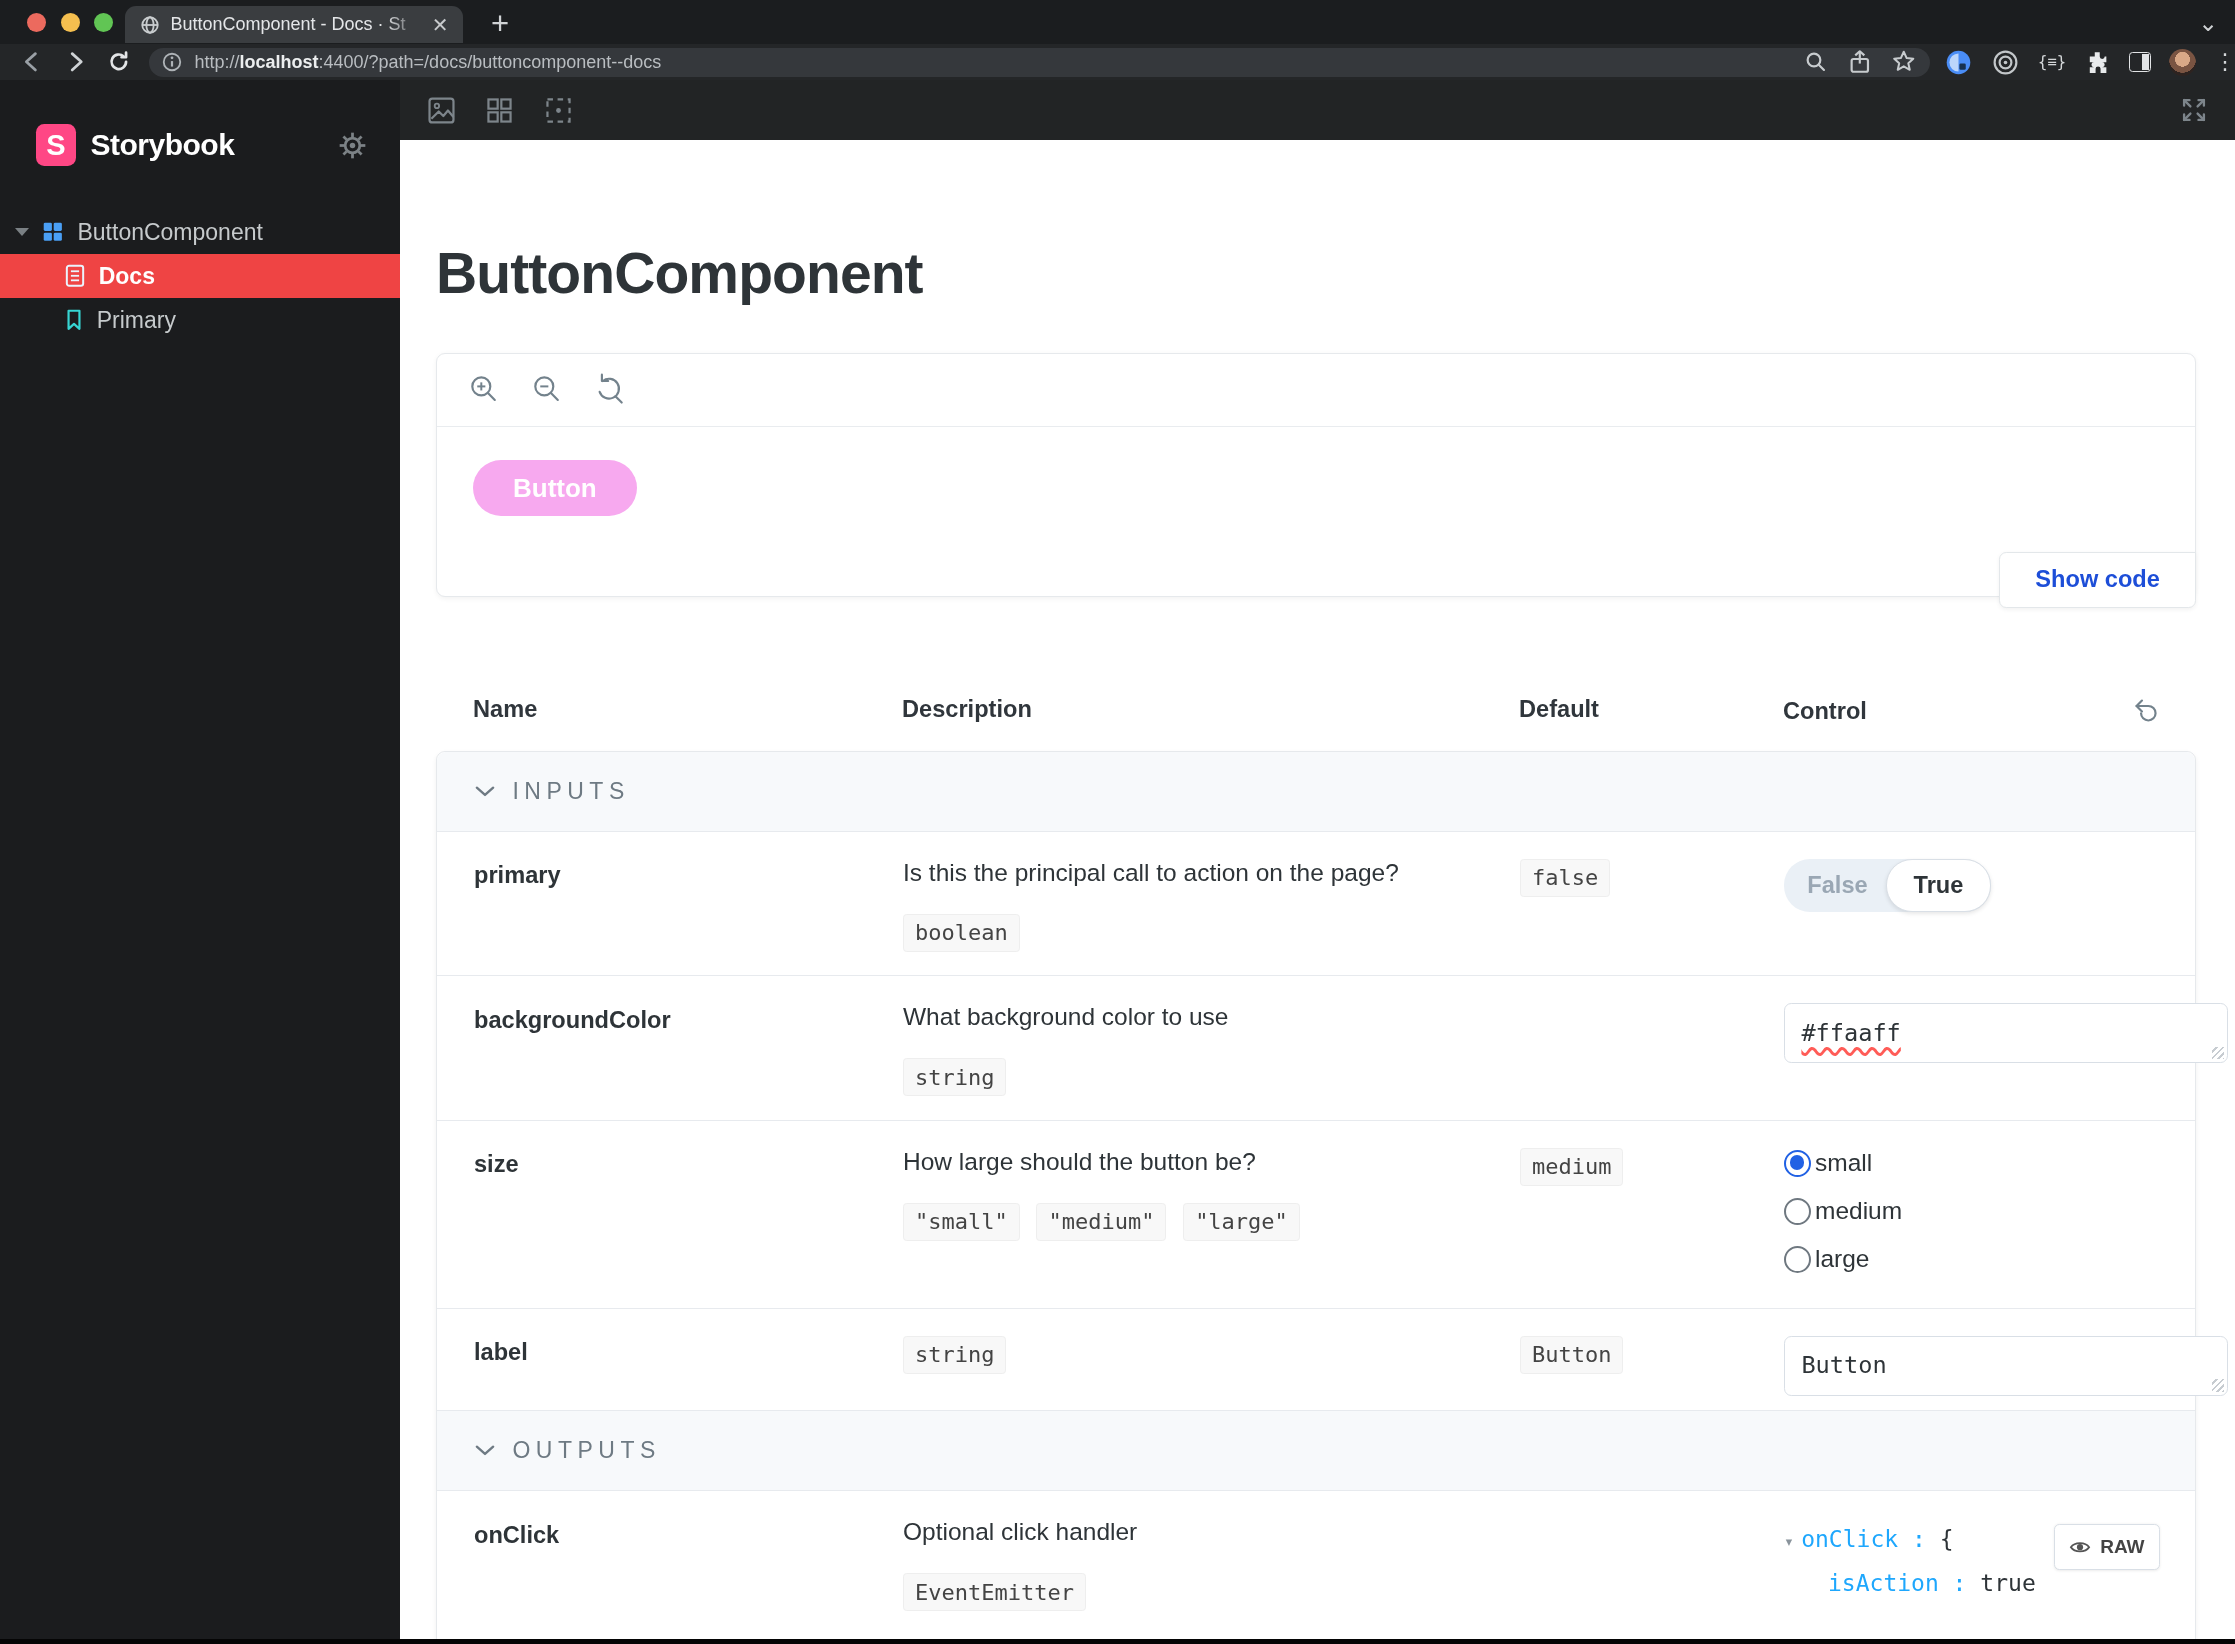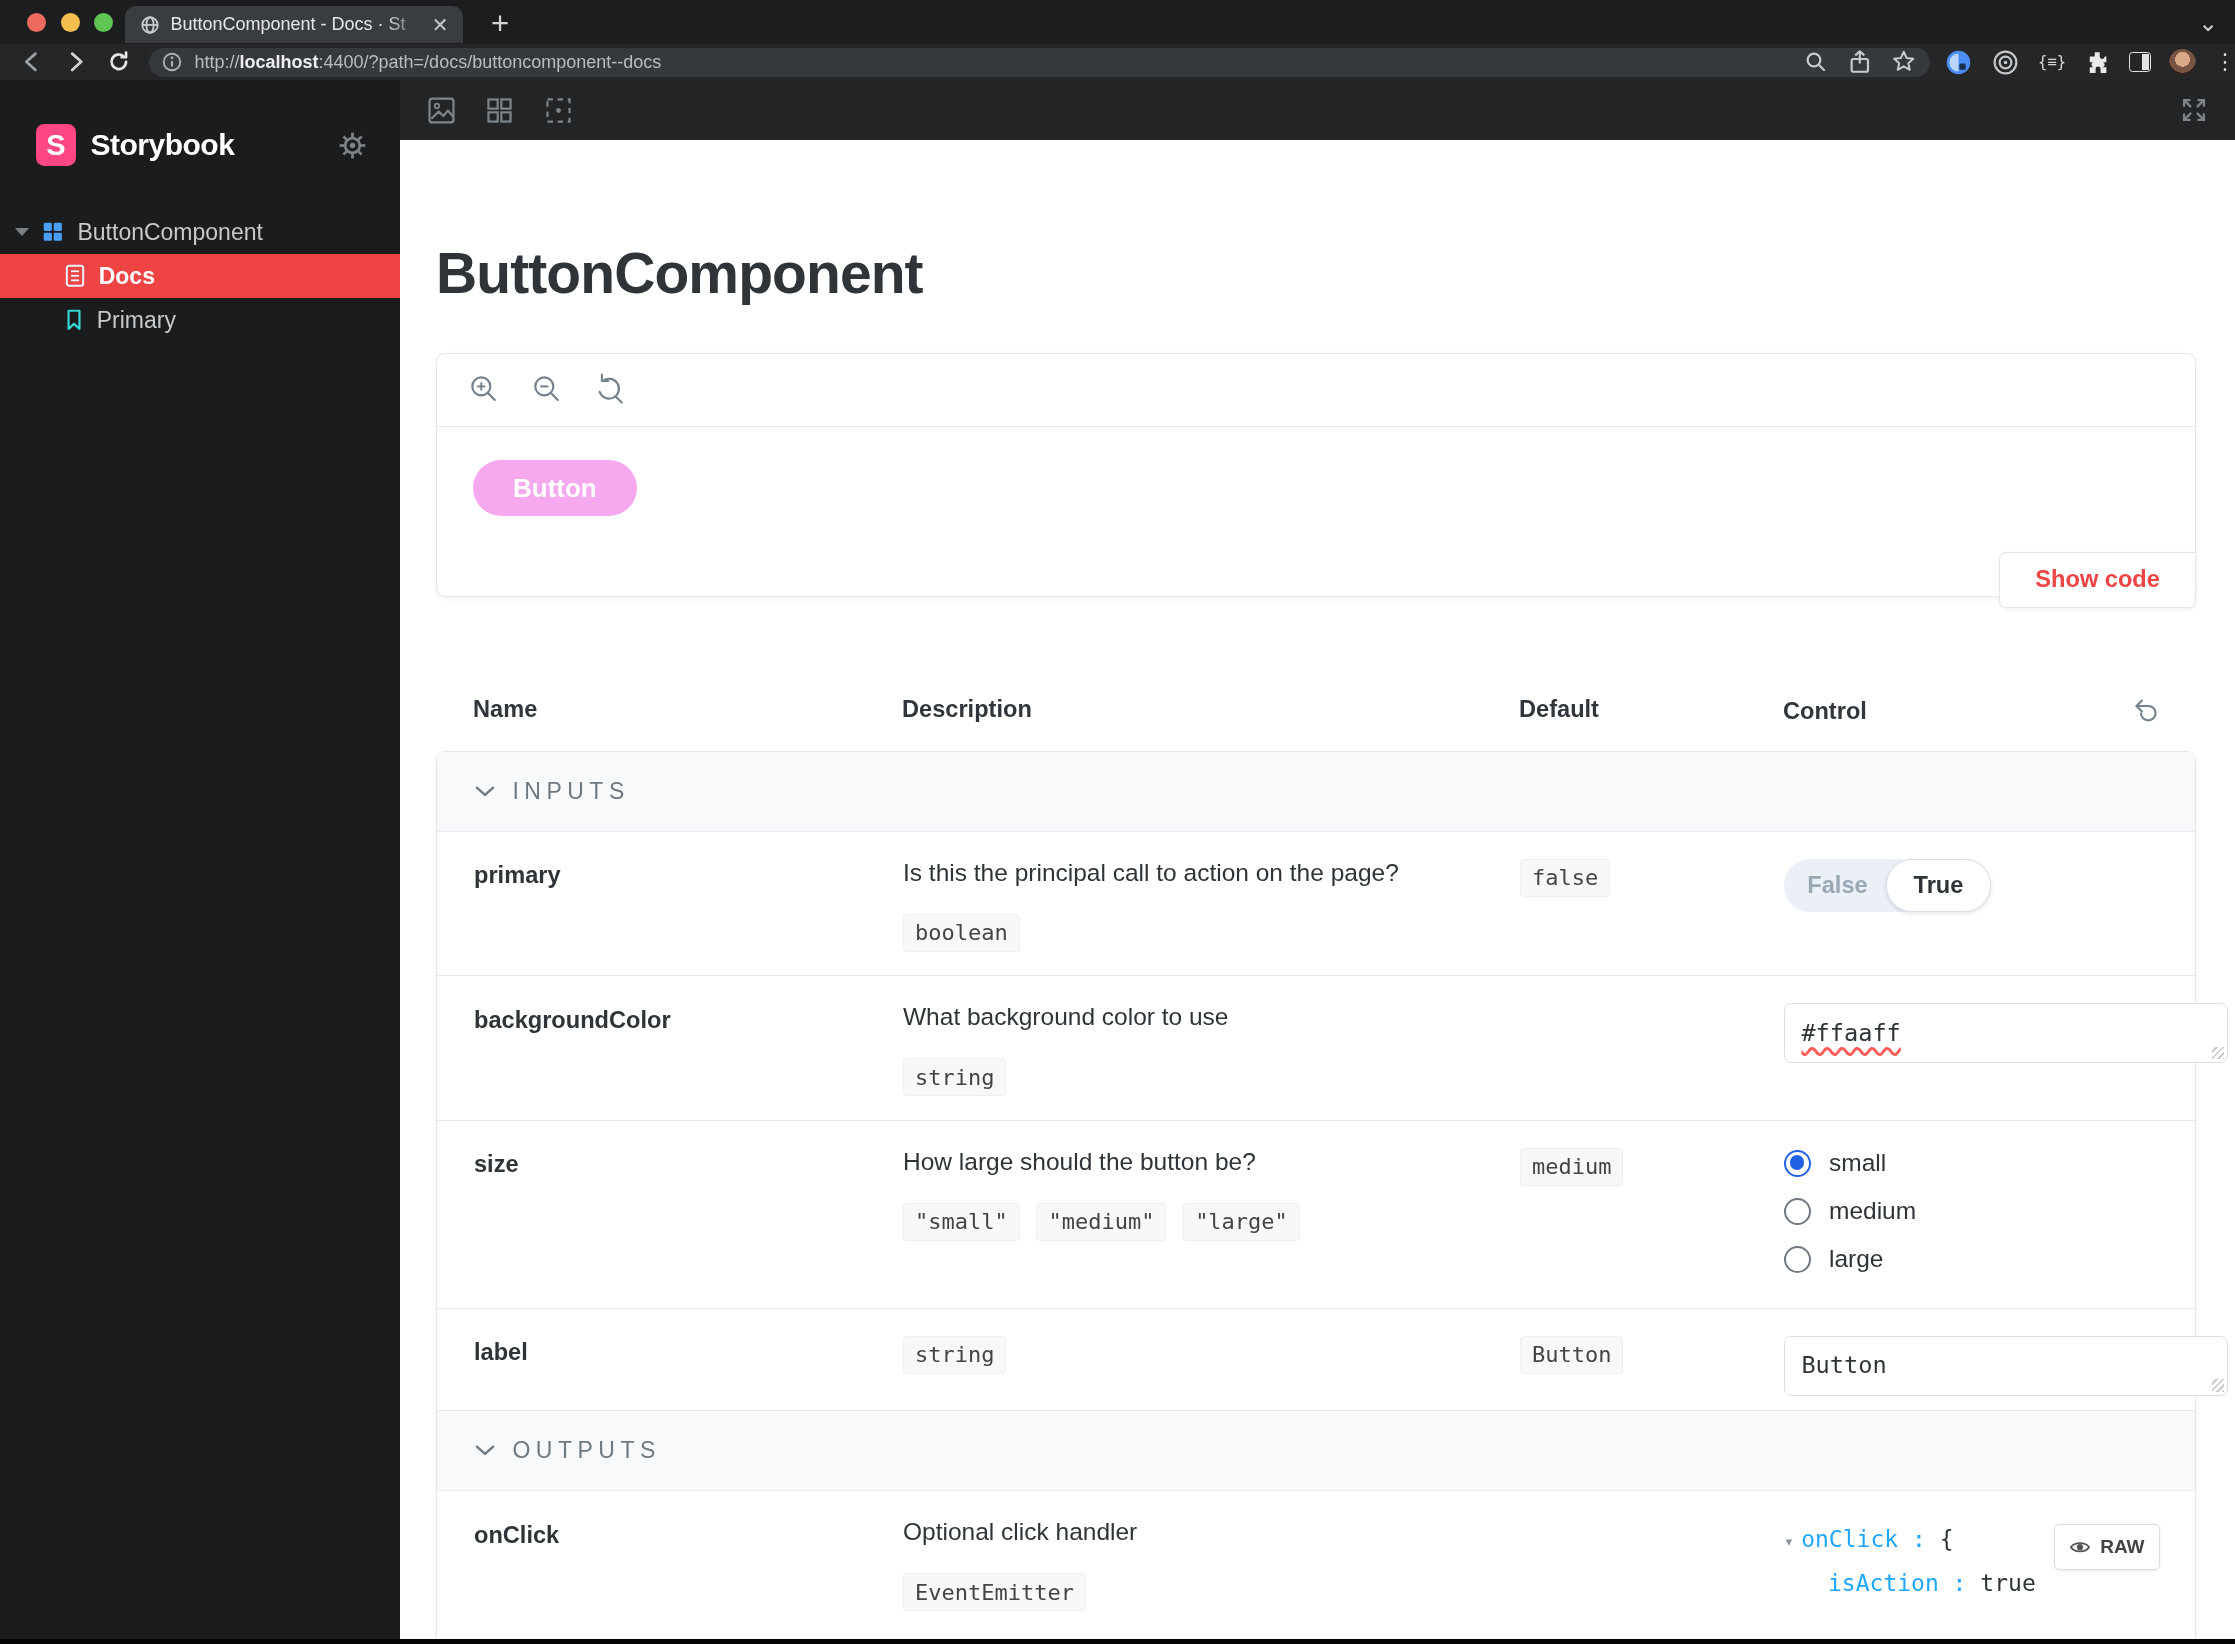--- a/index.html
+++ b/index.html
@@ -73,21 +73,21 @@
   .docs-title { margin-top:100px; font-size:57px; font-weight:800; color:#2e3438; letter-spacing:-0.9px; }
 
   .preview { position:relative; margin-top:47px; border:0.9px solid #e6e9ec; border-radius:9px; height:244px;
              box-shadow:0 1.8px 5.5px rgba(0,0,0,0.05); background:#fff; }
   .preview-toolbar { height:73px; border-bottom:0.9px solid #e9ecef; display:flex; align-items:center;
              gap:27px; padding:0 29px; }
   .preview-body { padding:33px 36px; }
   .pill-button { height:56px; padding:0 40px; border-radius:28px; border:none; background:#f7a9ef;
              color:#ffffff; font-weight:700; font-size:26px; font-family:"Liberation Sans","DejaVu Sans",sans-serif; }
   .show-code { position:absolute; right:-0.9px; bottom:-11.8px; background:#fff; border:0.9px solid #e3e7ea;
-             border-radius:7.3px 0 7.3px 7.3px; padding:13.6px 35px; font-size:23.6px; font-weight:700; color:#ef4444;
+             border-radius:7.3px 0 7.3px 7.3px; padding:13.6px 35px; font-size:23.6px; font-weight:700; color:#1d4ed8;
              box-shadow:0 1.8px 4.5px rgba(0,0,0,0.05); }
 
   .props-head { display:grid; grid-template-columns:429px 617px 264px 1fr; margin-top:99px;
              padding:0 0 25.5px 37px; font-size:23.6px; font-weight:700; color:#30363c; }
   .props-head .ctrl-head { display:flex; justify-content:space-between; padding-right:35px; align-items:flex-end; }
 
   .props-table { border:0.9px solid #e6e9ec; border-radius:9px; box-shadow:0 2.7px 5.5px rgba(0,0,0,0.06);
              background:#fff; }
   .section-row { display:flex; align-items:center; gap:16.4px; background:#f7f9fb; padding:0 0 0 37px;
              height:80px; color:#6e7a83; letter-spacing:5.5px; font-size:23px; border-bottom:0.9px solid #e7eaee; }
@@ -112,21 +112,21 @@
 
   .text-input { position:relative; width:444px; min-height:60px; border:0.9px solid #d9dfe6; border-radius:7.3px;
           background:#fff; padding:14.5px 16.4px; font-family:"DejaVu Sans Mono","Liberation Mono",monospace;
           font-size:23.6px; color:#2e3438; }
   .text-input .resize-corner { position:absolute; right:2.7px; bottom:2.7px; width:12.7px; height:12.7px;
           background:repeating-linear-gradient(135deg, transparent 0 2.7px, #c7ccd1 2.7px 4.5px); }
   .misspelled { text-decoration:underline; text-decoration-style:wavy; text-decoration-color:#ff5c57;
           text-decoration-thickness:2.7px; text-underline-offset:6.4px; }
 
   .radio-group { padding-top:1.8px; }
-  .radio-opt { display:flex; align-items:center; gap:18px; font-size:24.5px; color:#2e3438; margin-bottom:20px; }
+  .radio-opt { display:flex; align-items:center; gap:4px; font-size:24.5px; color:#2e3438; margin-bottom:20px; }
   .radio { width:27px; height:27px; border-radius:50%; border:2.7px solid #6f7880; position:relative; flex:none; }
   .radio.sel { border:2.7px solid #2161e4; }
   .radio.sel::after { content:""; position:absolute; left:3.6px; top:3.6px; width:14.5px; height:14.5px;
           border-radius:50%; background:#2161e4; }
 
   .onclick-ctrl { display:flex; justify-content:space-between; align-items:flex-start; }
   .obj-tree { font-family:"DejaVu Sans Mono","Liberation Mono",monospace; font-size:23px; color:#2e3438;
           line-height:1.9; }
   .obj-key { color:#1ea7fd; }
   .obj-caret { color:#8a949c; font-size:16.4px; margin-right:7.3px; }

